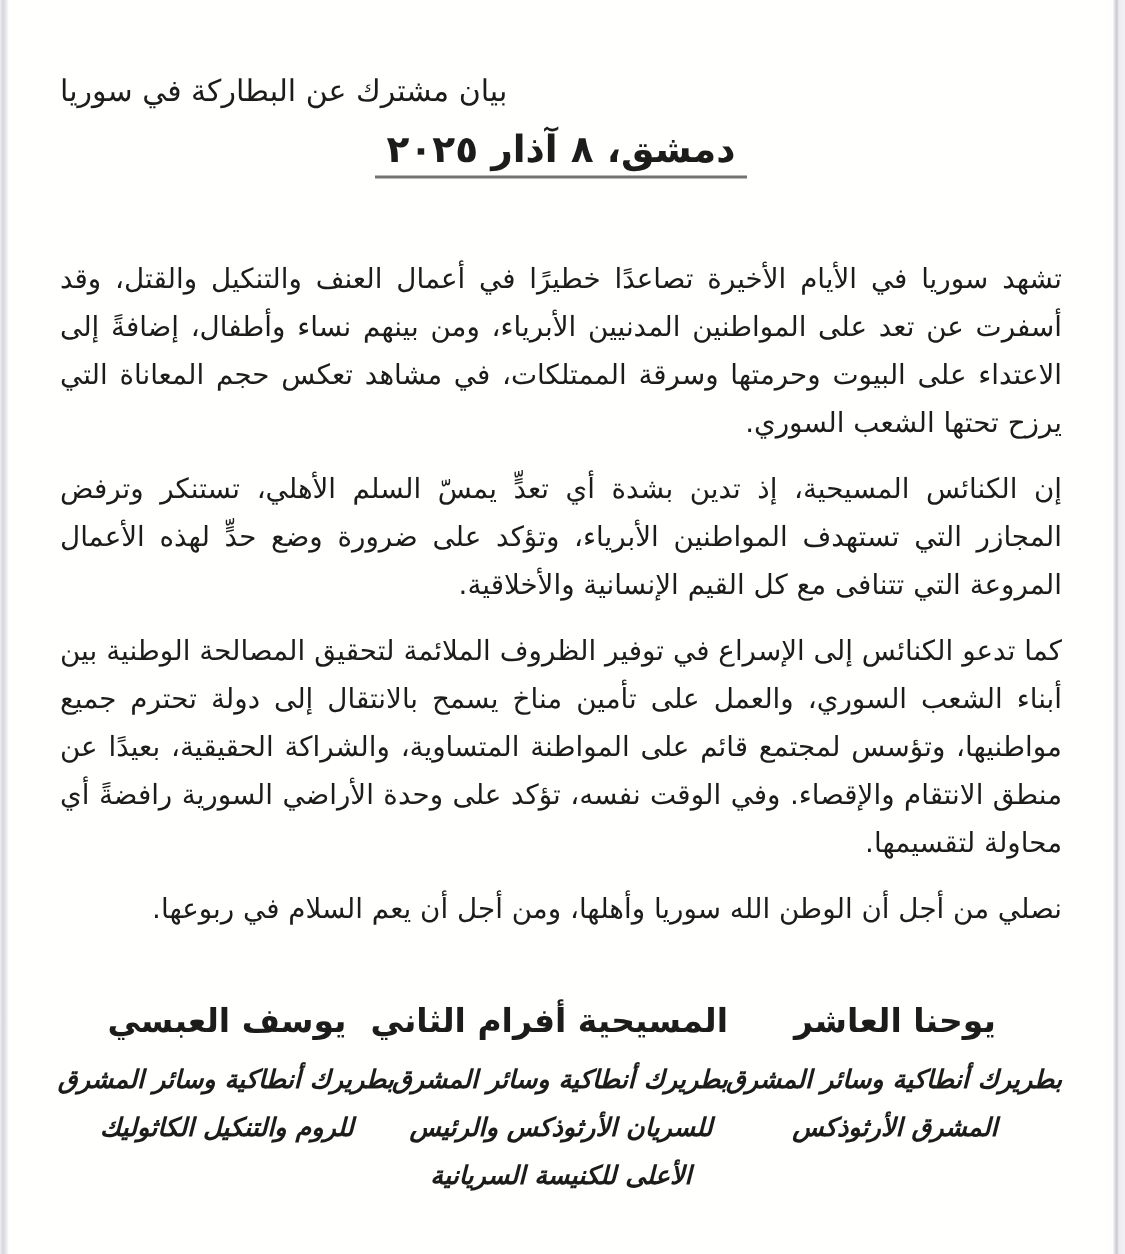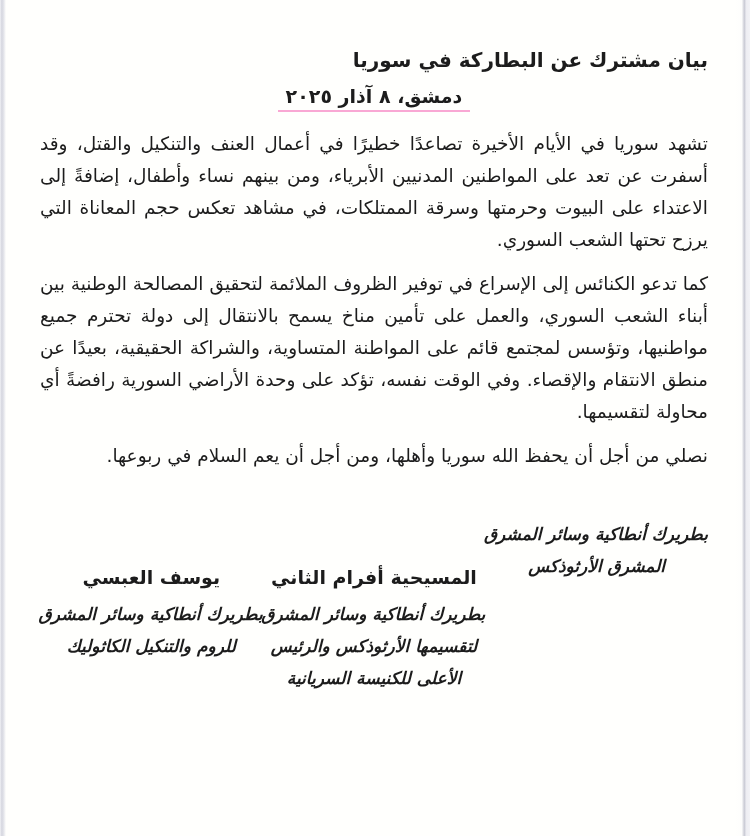--- a/index.html
+++ b/index.html
@@ -31,61 +31,60 @@
     background: linear-gradient(to right, #fffffd 0%, #fdfdfc 45%, #c9cad4 62%, #ededf2 75%, #f2f2f6 100%);
   }
   .content {
     position: relative;
     direction: rtl;
     padding: 48px 42px 0 40px;
   }
   .title {
     margin: 0;
     font-size: 20px;
-    font-weight: bold;
-    text-align: right;
+    font-weight: normal;
+    text-align: left;
     letter-spacing: 0;
   }
   .dateline-wrap {
     text-align: center;
     margin-top: 13px;
   }
   .dateline {
     display: inline-block;
-    font-size: 19px;
+    font-size: 25px;
     font-weight: bold;
-    border-bottom: 2px solid #f9a8d4;
+    border-bottom: 2px solid #737373;
     padding: 0 8px 3px 8px;
   }
   .para {
     margin: 12px 0 0 0;
     font-size: 18.5px;
     line-height: 32px;
     text-align: justify;
     text-justify: inter-word;
     font-weight: normal;
   }
   .para.first {
-    margin-top: 16px;
+    margin-top: 52px;
   }
   .signatures {
     display: flex;
     margin-top: 46px;
     font-weight: bold;
   }
   .sig-col {
     flex: 1 1 33%;
     text-align: center;
     min-width: 0;
   }
   .sig-name {
-    font-size: 19px;
+    font-size: 22px;
     margin-bottom: 10px;
     white-space: nowrap;
-    margin-top: 48px;
   }
   .sig-line {
     font-size: 17px;
     line-height: 32px;
     white-space: nowrap;
     font-style: italic;
   }
 </style>
 </head>
 <body>
@@ -97,37 +96,39 @@
   <div class="content">
 
     <h1 class="title">بيان مشترك عن البطاركة في سوريا</h1>
 
     <div class="dateline-wrap">
       <span class="dateline">دمشق، ٨ آذار ٢٠٢٥</span>
     </div>
 
     <p class="para first">تشهد سوريا في الأيام الأخيرة تصاعدًا خطيرًا في أعمال العنف والتنكيل والقتل، وقد أسفرت عن تعد على المواطنين المدنيين الأبرياء، ومن بينهم نساء وأطفال، إضافةً إلى الاعتداء على البيوت وحرمتها وسرقة الممتلكات، في مشاهد تعكس حجم المعاناة التي يرزح تحتها الشعب السوري.</p>
 
+    <p class="para">إن الكنائس المسيحية، إذ تدين بشدة أي تعدٍّ يمسّ السلم الأهلي، تستنكر وترفض المجازر التي تستهدف المواطنين الأبرياء، وتؤكد على ضرورة وضع حدٍّ لهذه الأعمال المروعة التي تتنافى مع كل القيم الإنسانية والأخلاقية.</p>
 
     <p class="para">كما تدعو الكنائس إلى الإسراع في توفير الظروف الملائمة لتحقيق المصالحة الوطنية بين أبناء الشعب السوري، والعمل على تأمين مناخ يسمح بالانتقال إلى دولة تحترم جميع مواطنيها، وتؤسس لمجتمع قائم على المواطنة المتساوية، والشراكة الحقيقية، بعيدًا عن منطق الانتقام والإقصاء. وفي الوقت نفسه، تؤكد على وحدة الأراضي السورية رافضةً أي محاولة لتقسيمها.</p>
 
 
-    <p class="para">نصلي من أجل أن يحفظ الله سوريا وأهلها، ومن أجل أن يعم السلام في ربوعها.</p>
+    <p class="para">نصلي من أجل أن الوطن الله سوريا وأهلها، ومن أجل أن يعم السلام في ربوعها.</p>
 
     <div class="signatures">
 
       <div class="sig-col">
+        <div class="sig-name">يوحنا العاشر</div>
         <div class="sig-line">بطريرك أنطاكية وسائر المشرق</div>
         <div class="sig-line">المشرق الأرثوذكس</div>
       </div>
 
       <div class="sig-col">
         <div class="sig-name">المسيحية أفرام الثاني</div>
         <div class="sig-line">بطريرك أنطاكية وسائر المشرق</div>
-        <div class="sig-line">لتقسيمها الأرثوذكس والرئيس</div>
+        <div class="sig-line">للسريان الأرثوذكس والرئيس</div>
         <div class="sig-line">الأعلى للكنيسة السريانية</div>
 
       </div>
 
       <div class="sig-col">
         <div class="sig-name">يوسف العبسي</div>
         <div class="sig-line">بطريرك أنطاكية وسائر المشرق</div>
         <div class="sig-line">للروم والتنكيل الكاثوليك</div>
       </div>
 

